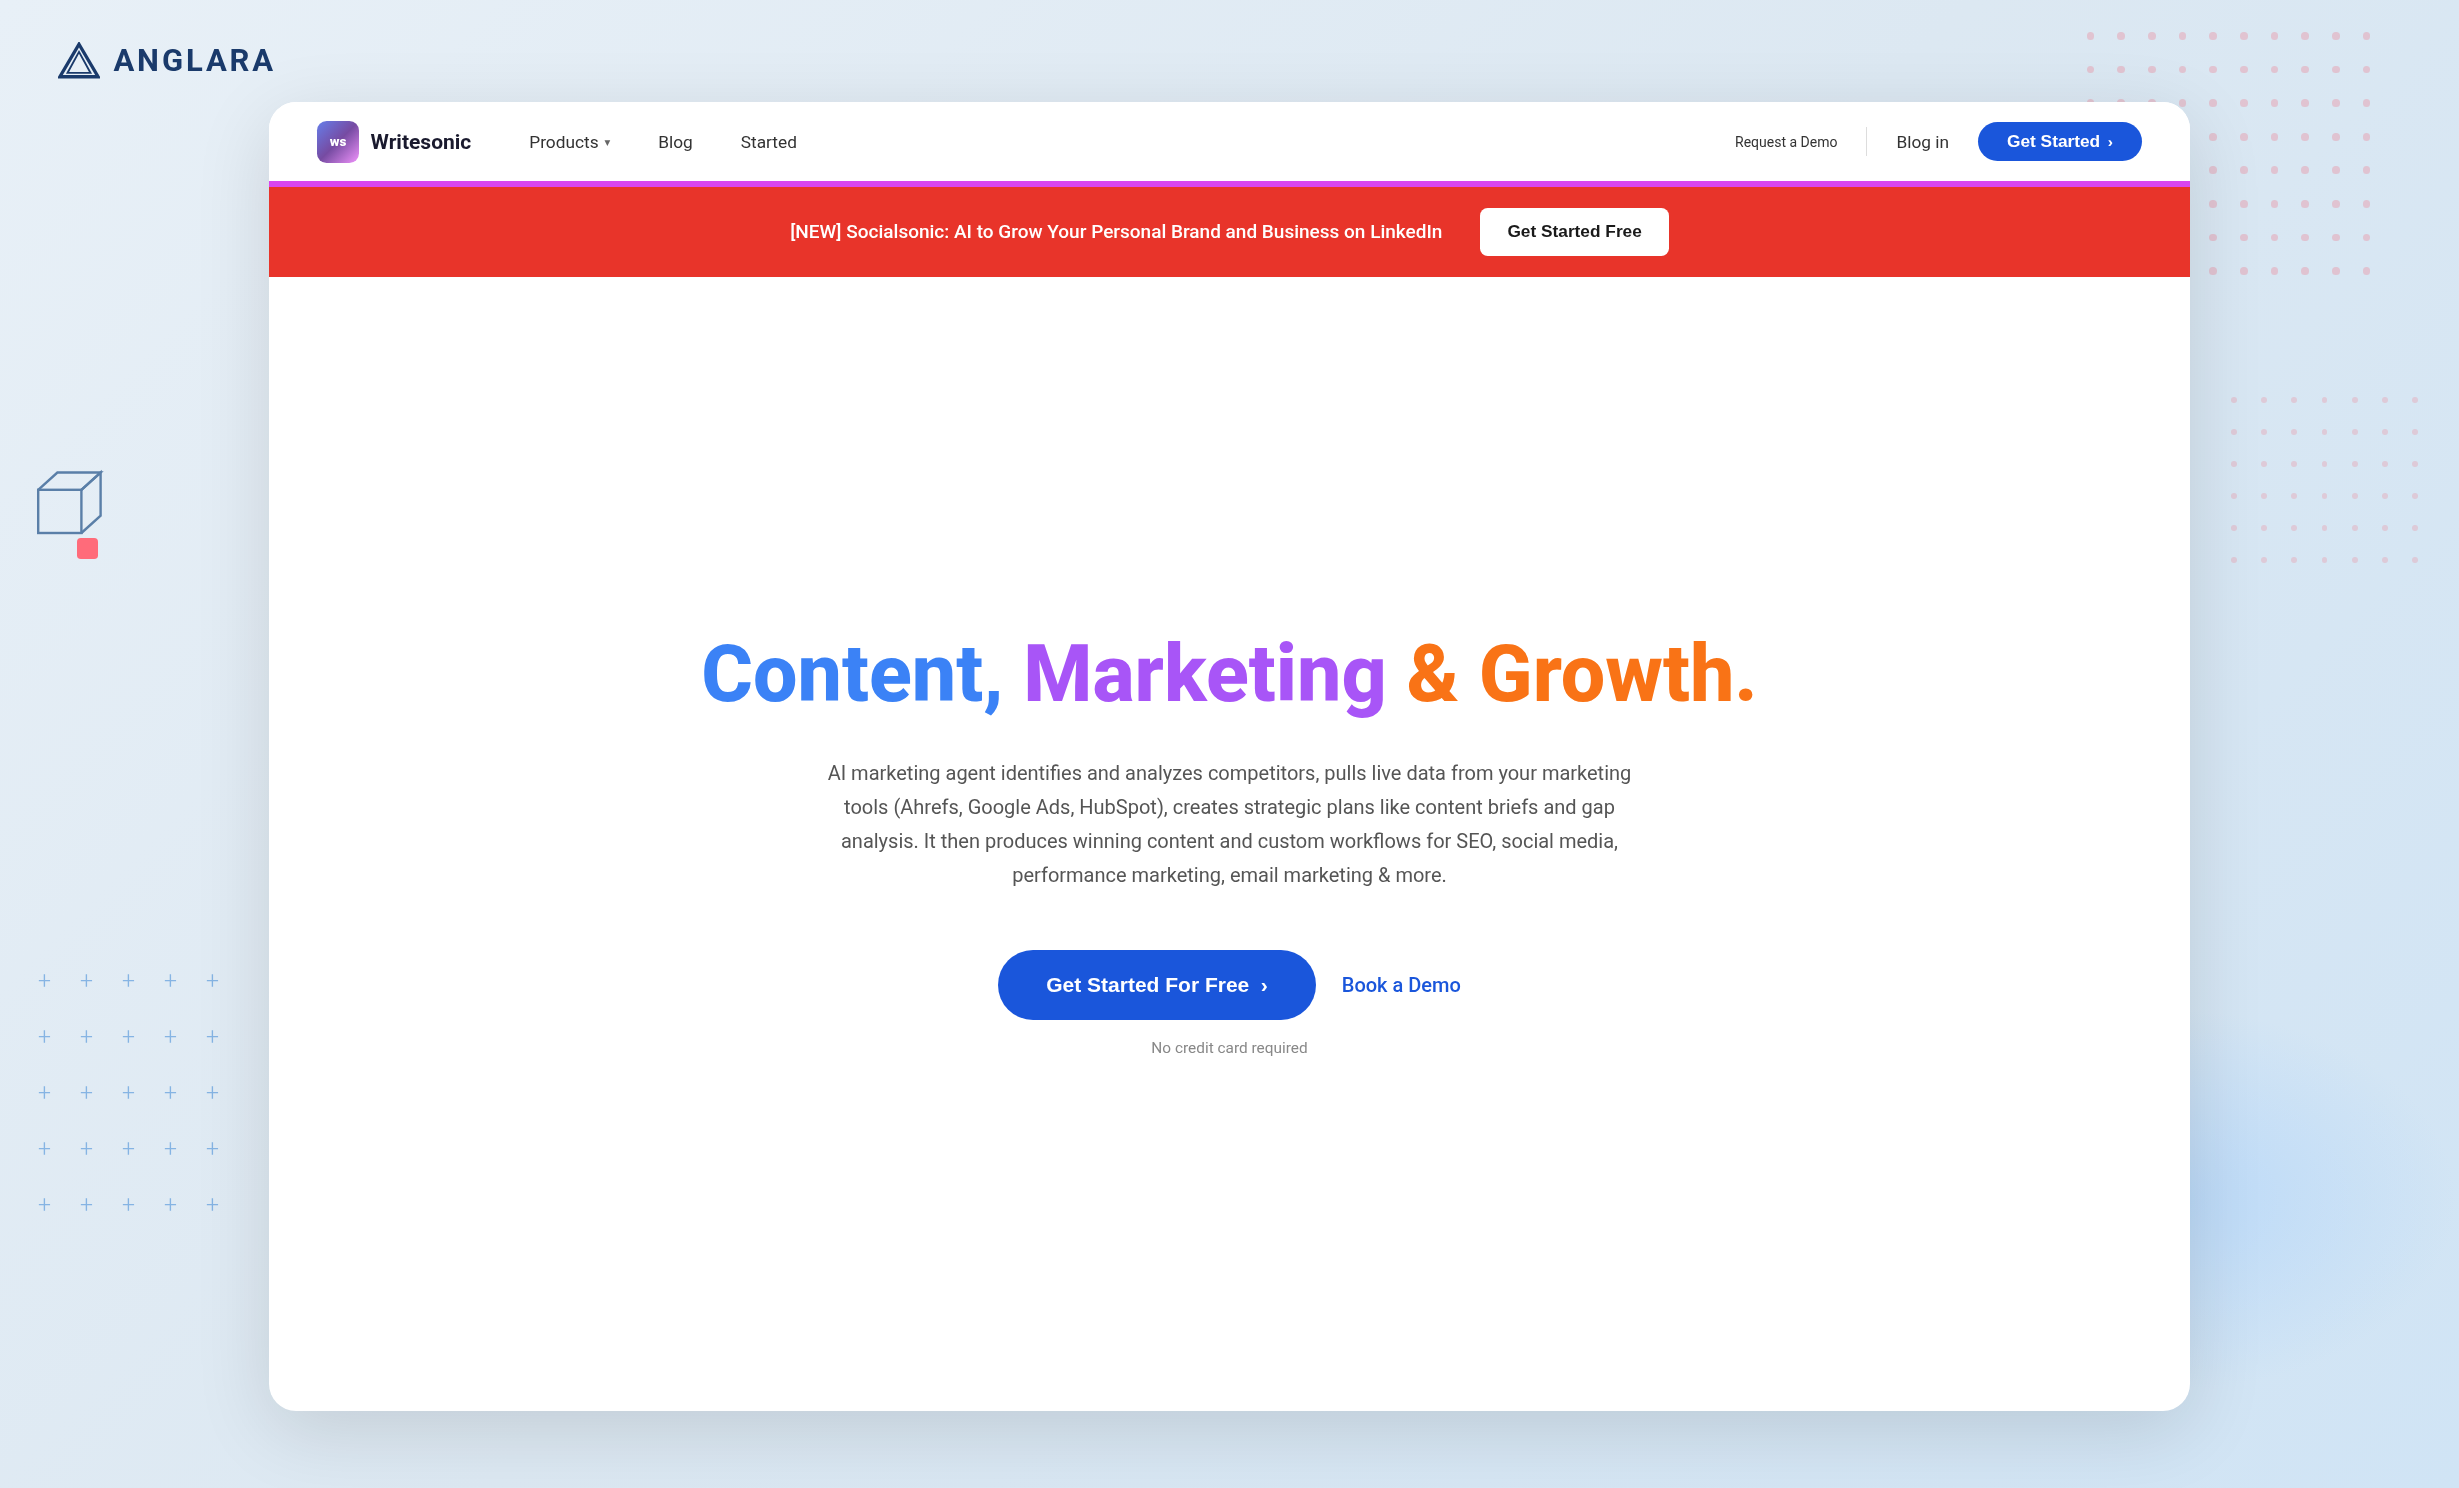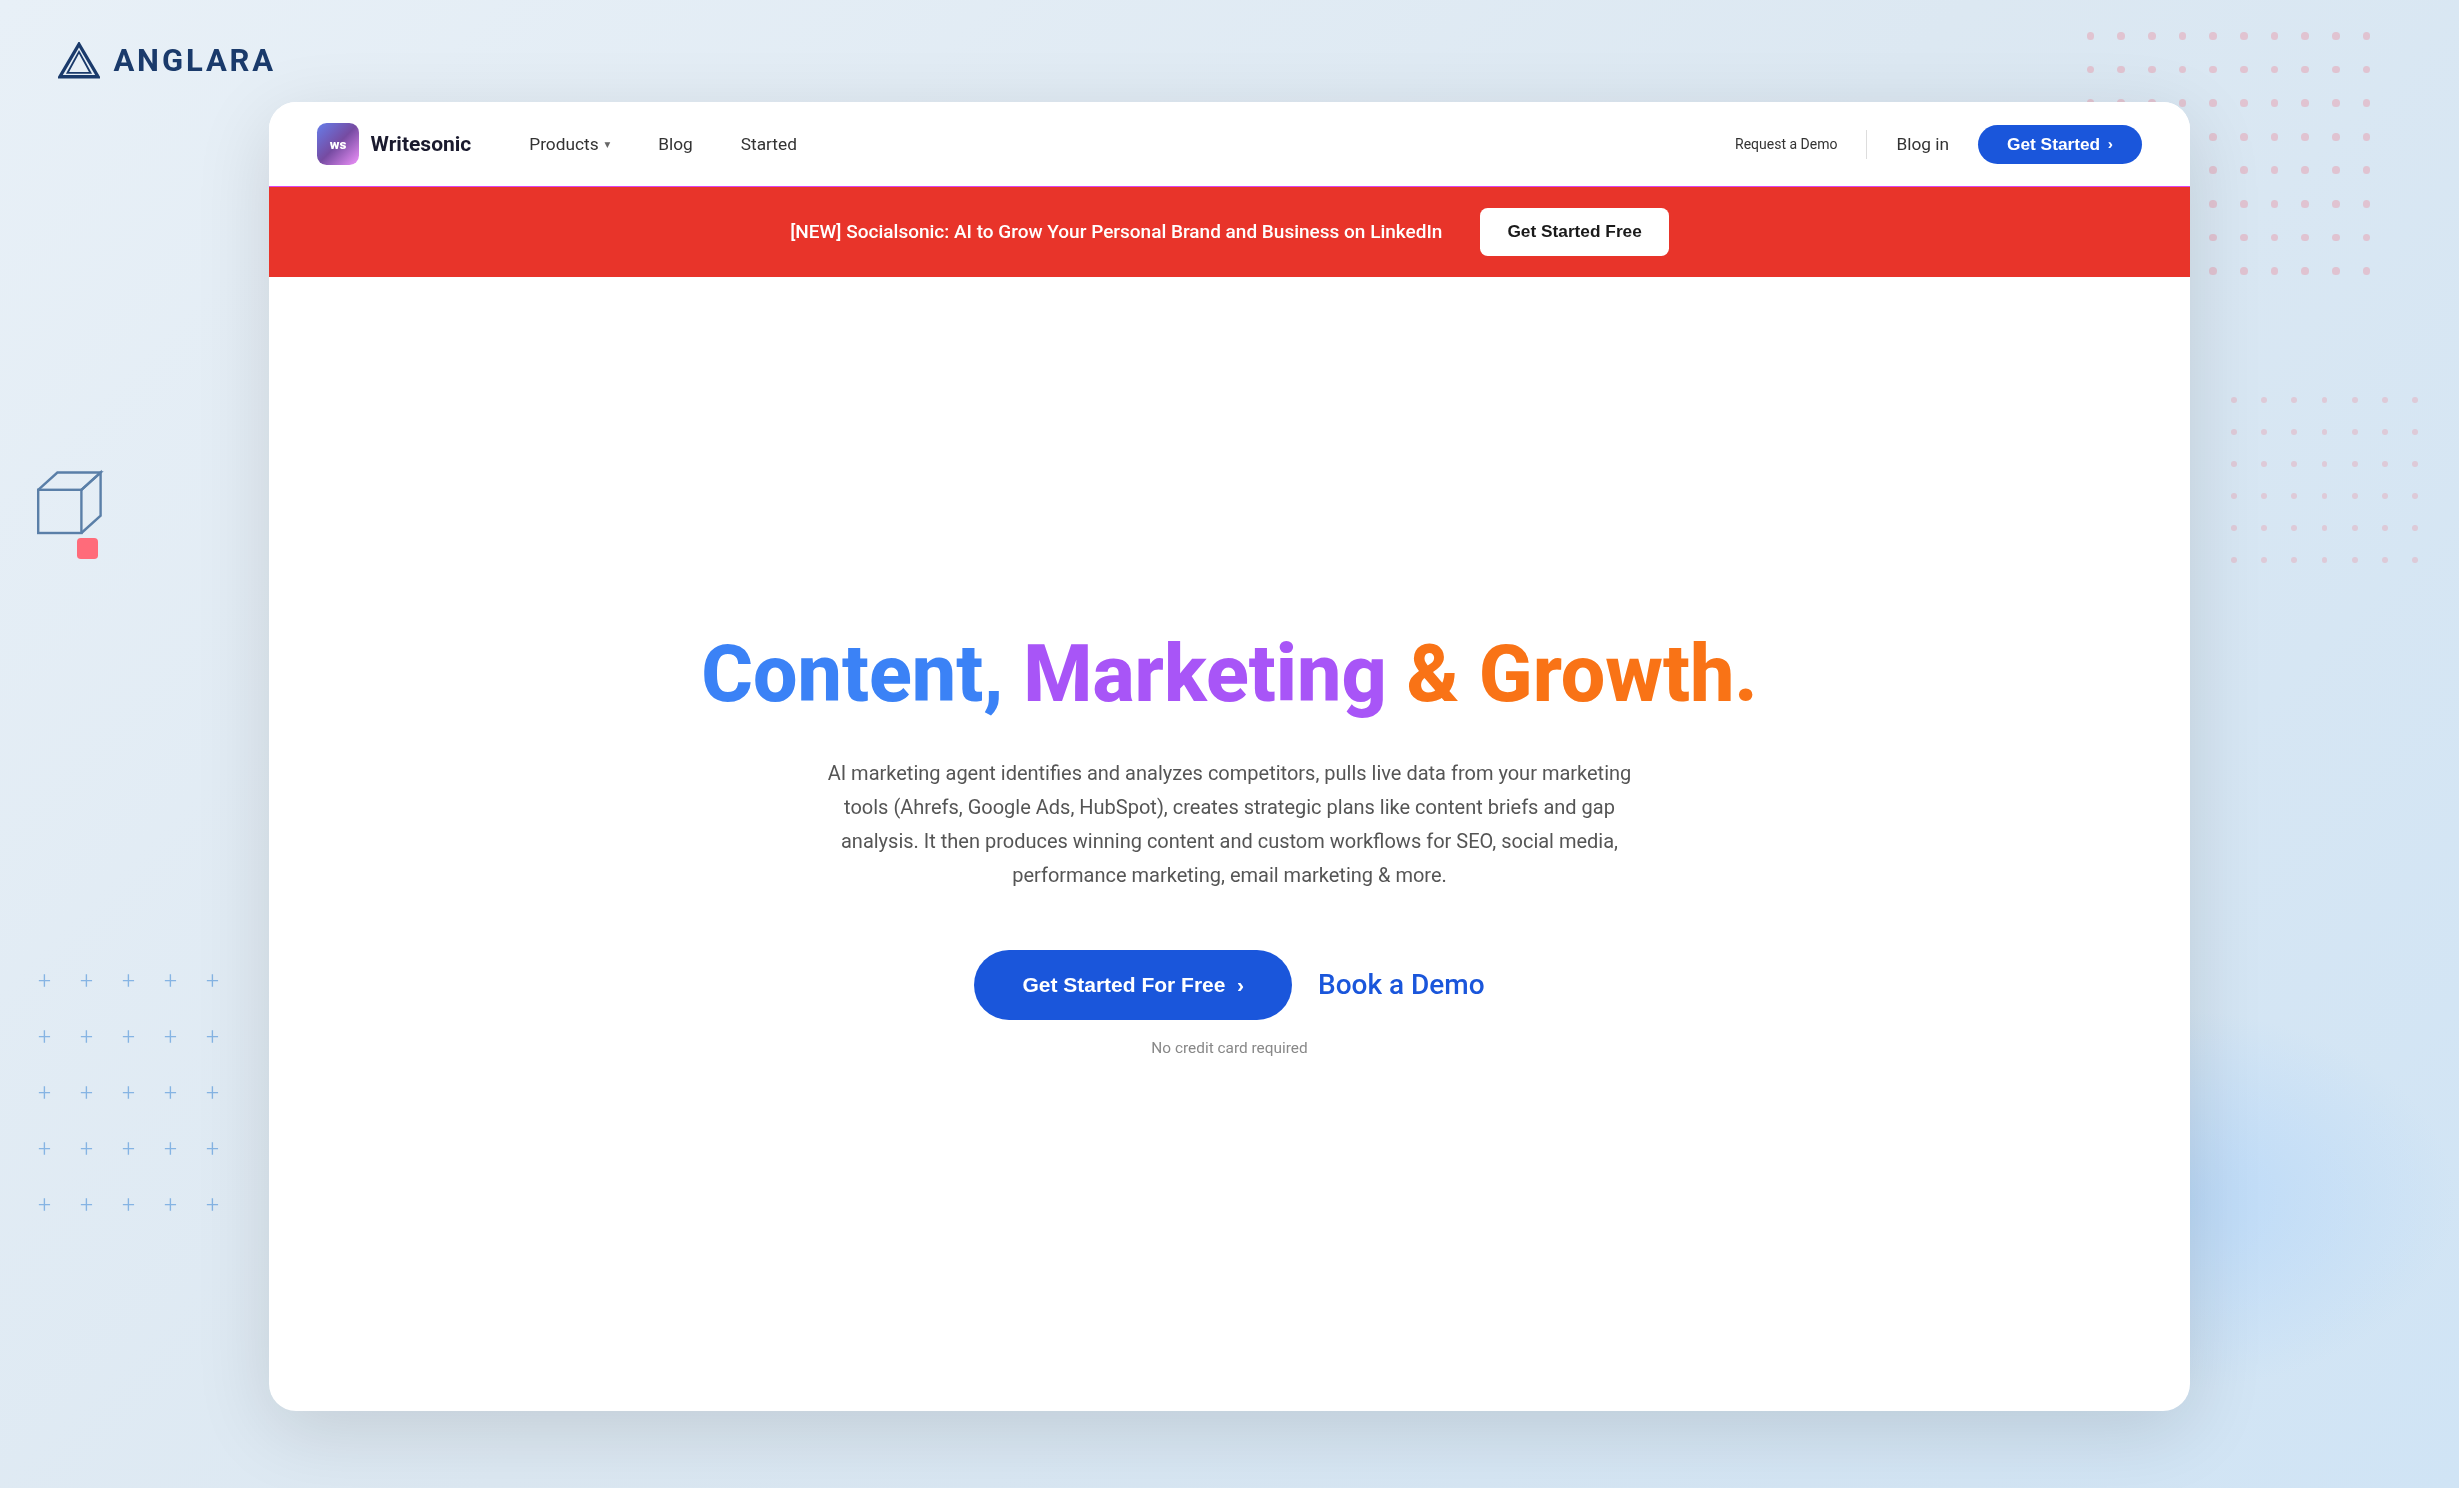--- a/index.html
+++ b/index.html
@@ -145,21 +145,21 @@
       display: flex;
       flex-direction: column;
     }
 
     
     .navbar {
       display: flex;
       align-items: center;
       padding: 0 48px;
       height: 85px;
-      border-bottom: 1px solid #d946ef;
+      border-bottom: 6px solid #d946ef;
       background: #fff;
       flex-shrink: 0;
     }
     .writesonic-logo {
       display: flex;
       align-items: center;
       gap: 11.5px;
       margin-right: 58px;
     }
     .ws-icon {
@@ -320,21 +320,21 @@
       border-radius: 48px;
       padding: 23px 48px;
       font-size: 21px;
       font-weight: 600;
       cursor: pointer;
       display: flex;
       align-items: center;
       gap: 11.5px;
     }
     .book-demo-link {
-      font-size: 28px;
+      font-size: 20px;
       color: #1a56db;
       cursor: pointer;
       font-weight: 500;
     }
     .no-cc {
       font-size: 15.4px;
       color: #888;
     }
   </style>
 </head>

